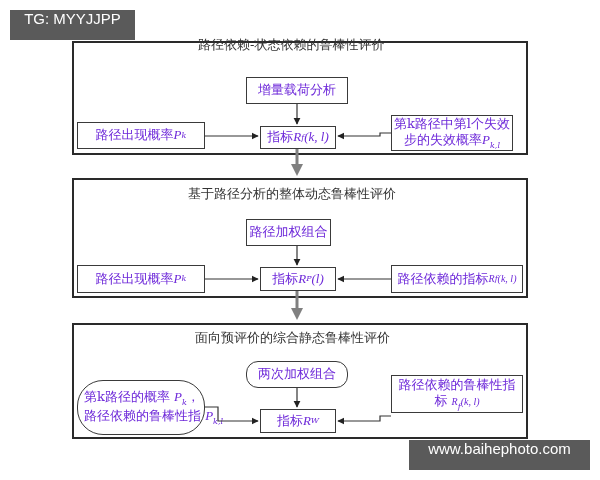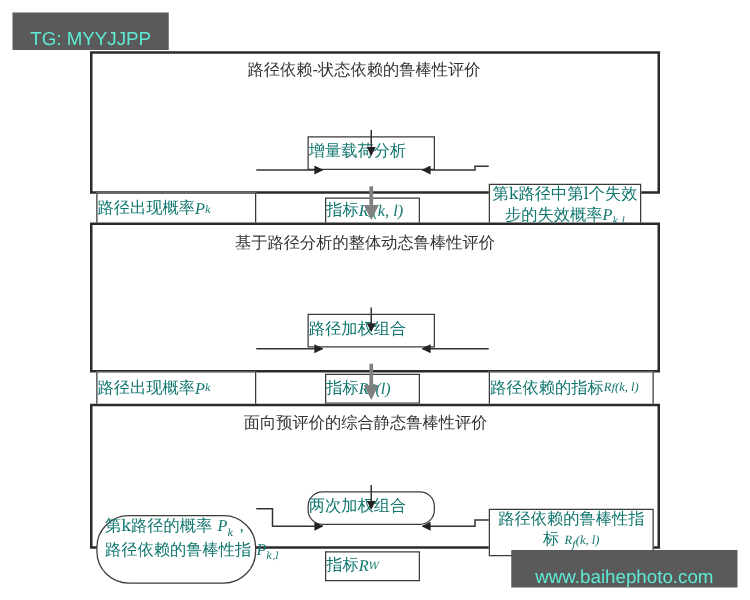--- a/index.html
+++ b/index.html
@@ -12,46 +12,45 @@
     .abs { position: absolute; box-sizing: border-box; }
     .section {
       border: 2px solid #2a2a2a;
       background: #ffffff;
     }
     .section-title {
       font-size: 13px; white-space: nowrap; color: #333;
     }
     .box {
       border: 1.5px solid #3a3a3a; background: #fff;
-      display: flex; align-items: center; 
-      font-size: 13px; white-space: nowrap; color: #0f766e; line-height: 1.25;
+      display: flex; align-items: center; justify-content: center;
+      font-size: 13px; white-space: nowrap; color: #6d28d9; line-height: 1.25;
       text-align: center;
-      margin-top: 32px;
     }
     .box.multi { flex-direction: column; }
     .box.left-align { align-items: flex-start; padding-left: 6px; border-radius: 26px; }
     .it { font-style: italic; font-family: "Liberation Serif", "DejaVu Serif", serif; }
     sub { font-size: 8px; font-style: italic; }
     .small { font-size: 10px; }
     .wm {
-      background: #5a5a5a; color: #5eead4;
+      background: #5a5a5a; color: #ffffff;
       font-family: "Liberation Sans", "DejaVu Sans", sans-serif;
-      font-size: 15px; display: flex; align-items: flex-end; justify-content: center;
+      font-size: 15px; display: flex; align-items: flex-start; justify-content: center;
     }
     svg.lines { position: absolute; left: 0; top: 0; }
   </style>
 </head>
 <body>
 
 <div class="abs wm" style="left:10px; top:10px; width:125px; height:30px;">
   <span>TG: MYYJJPP</span>
 </div>
 
 <div class="abs section" style="left:72px; top:41px; width:456px; height:114px;"></div>
-<div class="abs section-title" style="left:198px; top:47px;">路径依赖-状态依赖的鲁棒性评价</div>
+<div class="abs section-title" style="left:198px; top:36px;">路径依赖-状态依赖的鲁棒性评价</div>
 <div class="abs box" style="left:246px; top:77px; width:102px; height:27px;">
   <span>增量载荷分析</span>
 </div>
 <div class="abs box" style="left:77px; top:122px; width:128px; height:27px;">
   <span>路径出现概率 </span>
   <span class="it">P</span>
     <sub>k</sub>
 </div>
 <div class="abs box" style="left:260px; top:126px; width:76px; height:23px;">
   <span>指标 </span>
@@ -61,21 +60,21 @@
 </div>
 <div class="abs box multi" style="left:391px; top:115px; width:122px; height:36px;">
   <span>第k路径中第l个失效</span>
   <span>
     <span>步的失效概率</span><span class="it">P</span><sub>k,l</sub>
   </span>
 </div>
 
 <div class="abs section" style="left:72px; top:178px; width:456px; height:120px;"></div>
 <div class="abs section-title" style="left:188px; top:185px;">基于路径分析的整体动态鲁棒性评价</div>
-<div class="abs box" style="left:246px; top:219px; width:102px; height:27px;">
+<div class="abs box" style="left:246px; top:219px; width:85px; height:27px;">
   <span>路径加权组合</span>
 </div>
 <div class="abs box" style="left:77px; top:265px; width:128px; height:28px;">
   <span>路径出现概率 </span>
   <span class="it">P</span>
     <sub>k</sub>
 </div>
 <div class="abs box" style="left:260px; top:267px; width:76px; height:24px;">
   <span>指标 </span>
   <span class="it">R</span>

